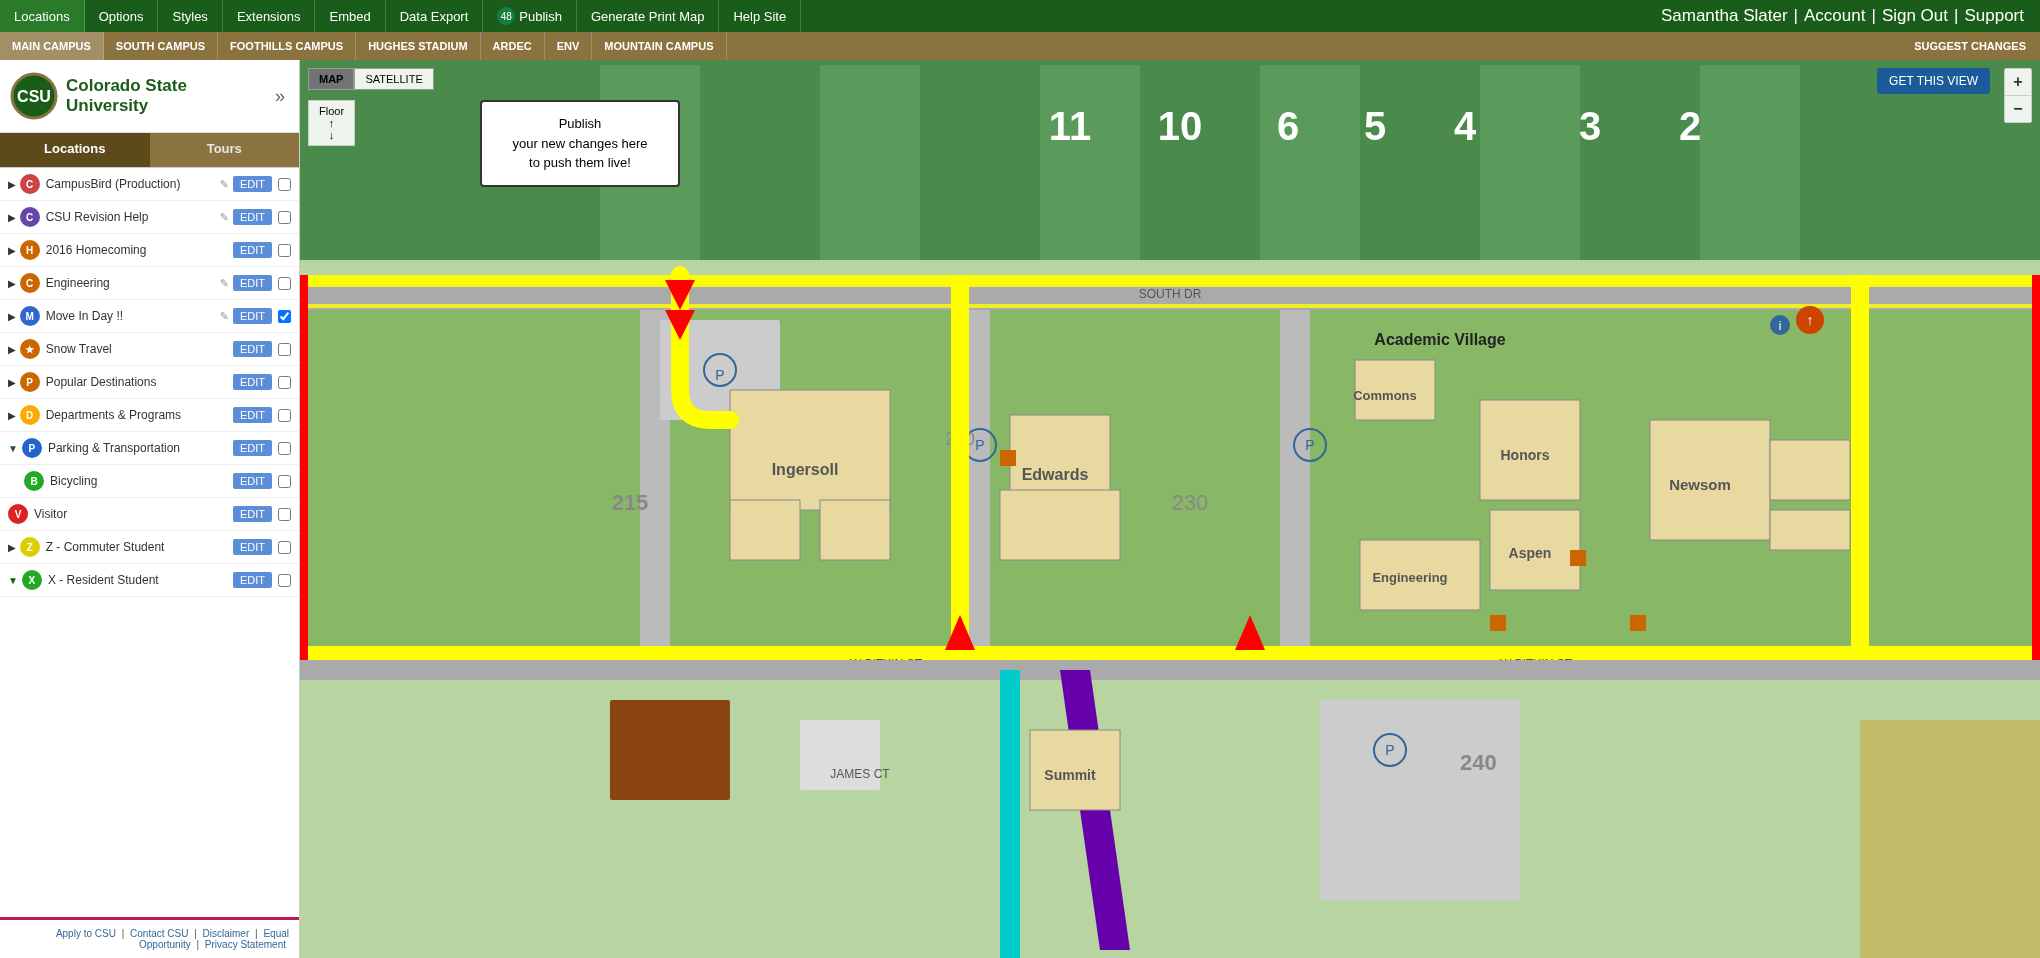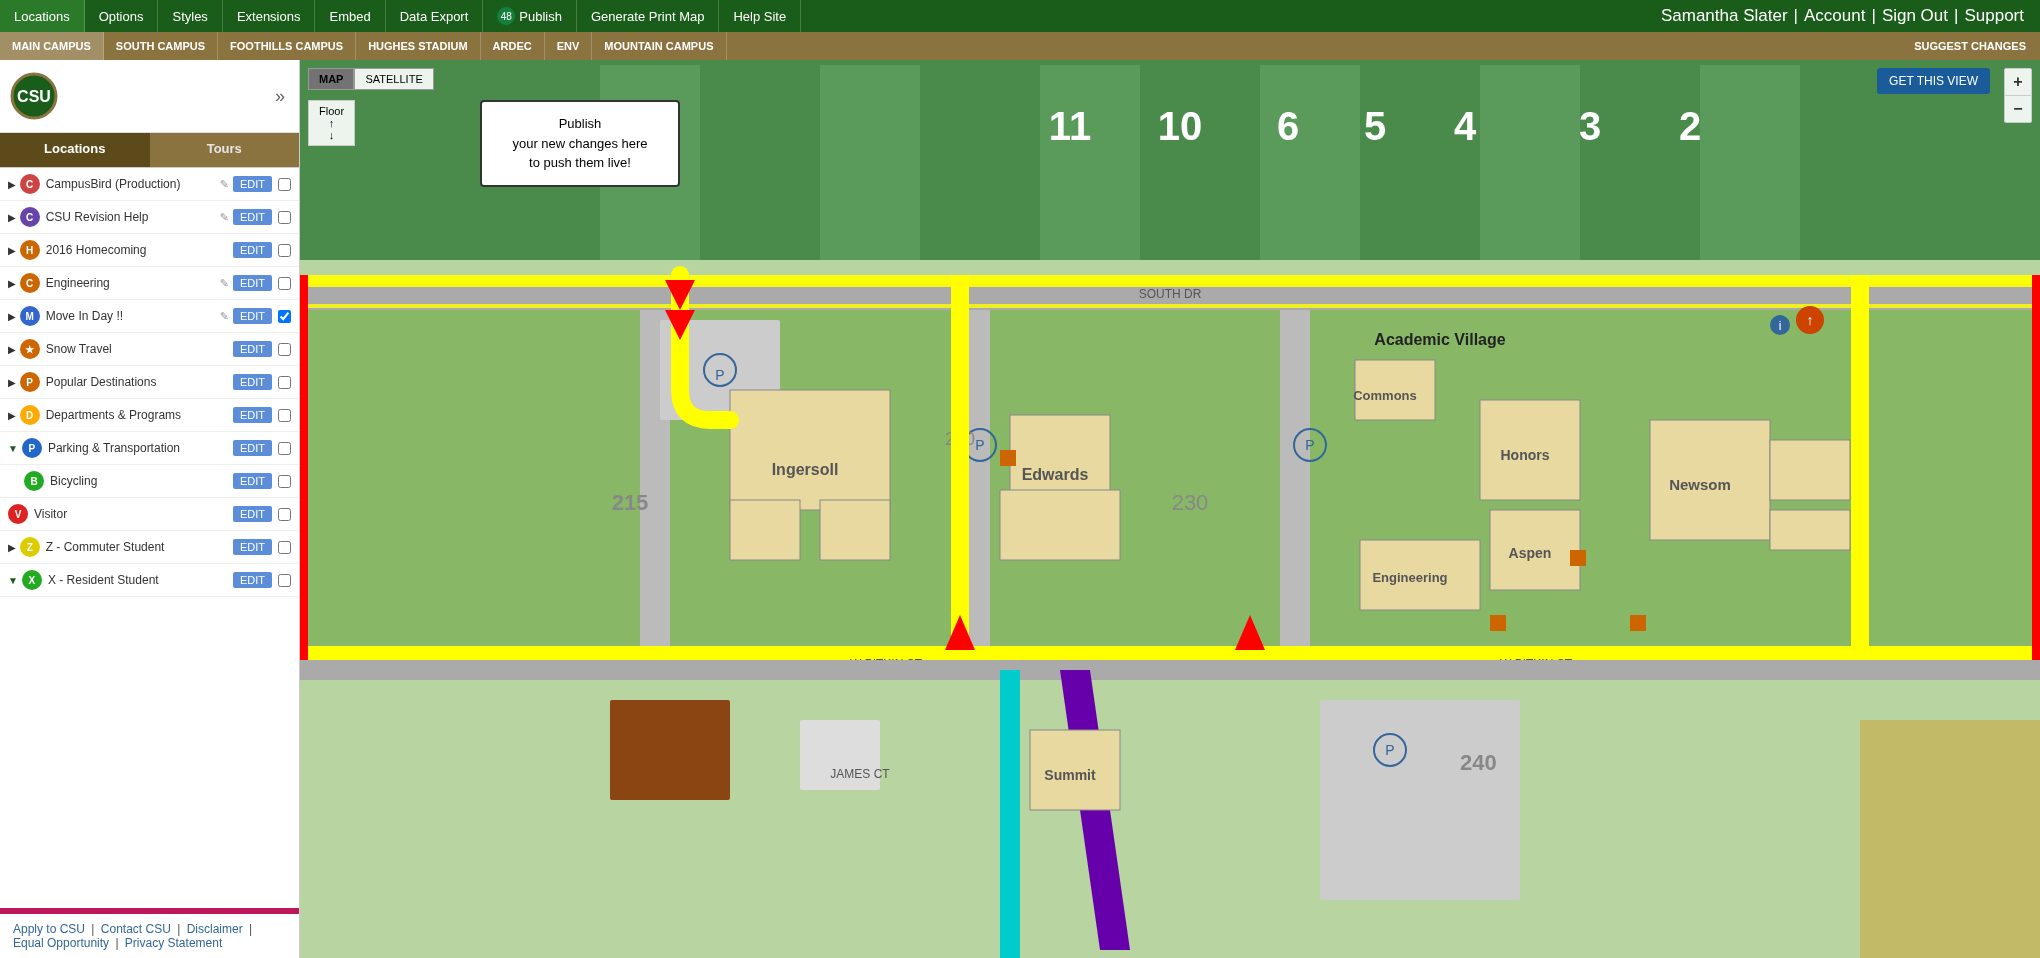--- a/index.html
+++ b/index.html
@@ -217,23 +217,23 @@
     }
     .loc-viz-icon {
       color: #999;
       font-size: 11px;
       margin-right: 4px;
     }
 
     
     #sidebar-footer {
       padding: 8px 10px;
-      font-size: 12px;
-      text-align: left;
-      border-top: 6px solid #be185d;
+      font-size: 10px;
+      text-align: right;
+      border-top: 3px solid #be185d;
       color: #555;
     }
     #sidebar-footer a { color: #336699; text-decoration: none; margin: 0 3px; }
 
     
     #map-area {
       flex: 1;
       position: relative;
       overflow: hidden;
       background: #a8d08a;
@@ -375,20 +375,21 @@
 
 <div id="main-content">
 
   <div id="sidebar">
 
     <div id="logo-area">
       <svg class="csu-logo" viewBox="0 0 48 48">
         <circle cx="24" cy="24" r="22" fill="#1a5c1a" stroke="#8b7340" stroke-width="3"></circle>
         <text x="24" y="30" text-anchor="middle" fill="white" font-size="16" font-weight="bold">CSU</text>
       </svg>
+      <span class="csu-name">Colorado State University</span>
       <span class="collapse-btn">»</span>
     </div>
 
 
     <div id="sidebar-tabs">
       <div class="sidebar-tab active-locations">Locations</div>
       <div class="sidebar-tab active-tours">Tours</div>
     </div>
 
     <div id="location-list">

